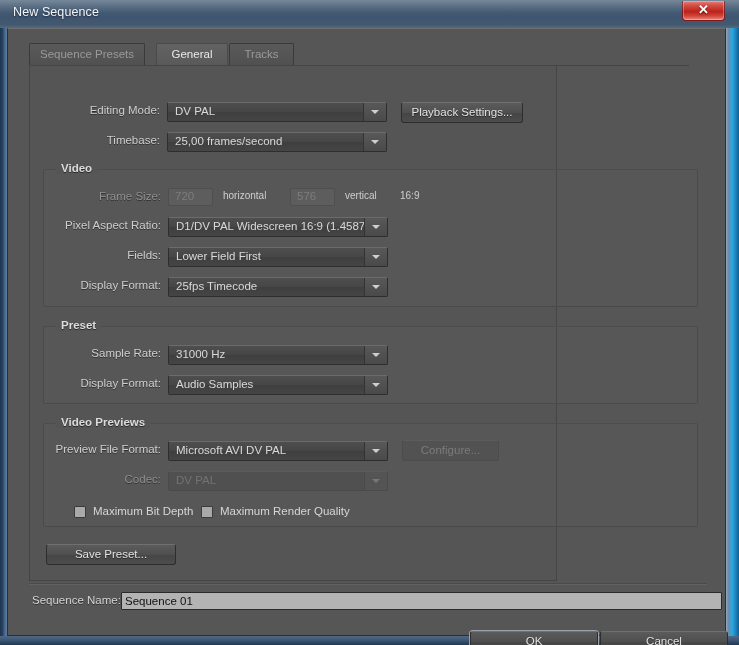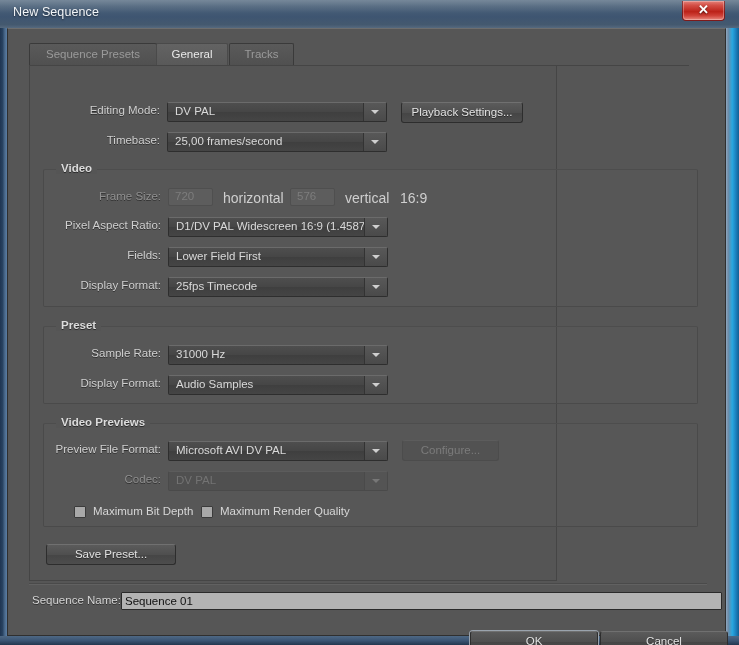--- a/index.html
+++ b/index.html
@@ -115,21 +115,21 @@
     text-align: center;
     cursor: pointer;
     border-radius: 2px 2px 0 0;
   }
   .tab.active {
     background: linear-gradient(180deg,#636363 0%, #595959 100%);
     color: #e9e9e9;
     border-color: #4a4a4a;
     z-index: 3;
   }
-  #tab-presets { left: 0;   width: 128px; }
+  #tab-presets { left: 0;   width: 116px; }
   #tab-general { left: 127px; width: 72px; }
   #tab-tracks  { left: 200px; width: 65px; }
 
   
   #content-panel {
     position: absolute;
     left: 21px; top: 37px;
     width: 528px; height: 515px;
     box-sizing: border-box;
     background: #555555;
@@ -200,21 +200,21 @@
     background: #5d5d5d;
     border: 1px solid #4f4f4f;
     border-radius: 2px;
   }
   .numfield span {
     position:absolute; left:6px; top:1px;
     font-size: 11.5px; color:#7d7d7d;
   }
   .statictext {
     position: absolute;
-    font-size: 14px;
+    font-size: 10px;
     color: #cfcfcf;
     white-space: nowrap;
     top: 2px;
   }
 
   
   .btn {
     position: absolute;
     height: 21px;
     box-sizing: border-box;

